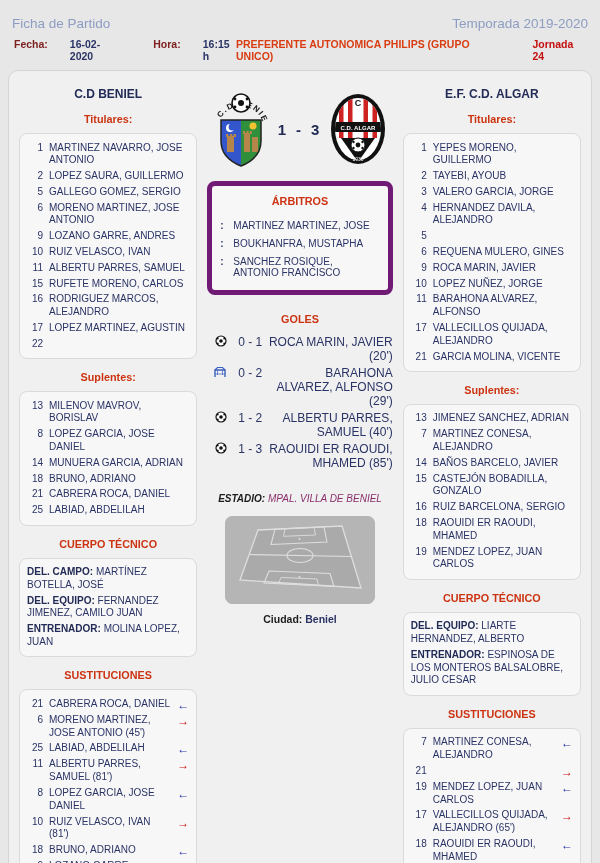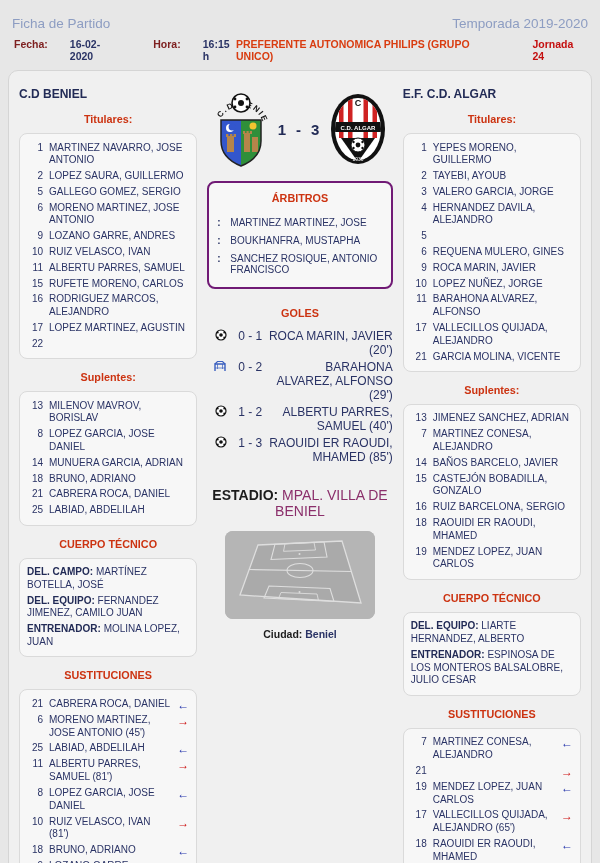--- a/index.html
+++ b/index.html
@@ -21,21 +21,21 @@
 
   
   .main {
     margin:0 8px; background:#f0f0f0; border:1px solid #d5d5d5;
     border-radius:10px; padding:8px 10px 12px 10px;
     display:flex; gap:10px; min-height:792px;
   }
   .col { flex:1; min-width:0; }
   .col-center { flex:1.04; }
 
-  .teamname { font-size:12px; font-weight:bold; color:#222b56; margin:8px 0 2px 0; }
+  .teamname { text-align:center; font-size:12px; font-weight:bold; color:#222b56; margin:8px 0 2px 0; }
   .sectitle { text-align:center; font-size:10.8px; font-weight:bold; color:#cc3311; margin:12px 0 8px 0; }
   .box {
     background:#f7f7f7; border:1px solid #dadada; border-radius:8px;
     padding:6px 7px; font-size:10px; line-height:1.28;
   }
   .row { display:flex; gap:6px; padding:1.5px 0; align-items:flex-start; }
   .num { width:16px; text-align:right; flex:none; }
   .pname { flex:1; }
 
   
@@ -43,30 +43,30 @@
   .stafflabel { font-weight:bold; color:#222b56; }
 
   
   .arrow { flex:none; margin-left:auto; font-weight:bold; font-size:12px; line-height:1; padding-top:1px; }
   .arrow.in::before  { content:"\2190"; color:#2233aa; }
   .arrow.out::before { content:"\2192"; color:#cc1111; }
 
   
   .scorerow { display:flex; justify-content:center; align-items:center; gap:9px; margin:10px 0 12px 0; }
   .score { font-size:15px; font-weight:bold; color:#222b56; letter-spacing:1px; }
-  .refbox { background:#f7f7f7; border:2px solid #701a75; border-radius:8px; padding:7px 8px 9px 8px; font-size:10px; }
+  .refbox { background:#f7f7f7; border:5px solid #701a75; border-radius:8px; padding:7px 8px 9px 8px; font-size:10px; }
   .refbox .sectitle { margin:2px 0 9px 0; }
   .refrow { display:flex; gap:7px; padding:3.5px 0; }
   .refprefix { width:6px; flex:none; font-weight:bold; }
   .goalrow { display:flex; gap:5px; padding:1.5px 0 1.5px 6px; font-size:12px; align-items:flex-start;text-align:right; }
   .goalicon { flex:none; width:14px; padding-top:0px; }
   .goalscore { flex:none; width:30px; }
   .goalname { flex:1; }
   .goles-list { margin-top:2px; }
-  .stadline { text-align:center; font-size:14px; margin-top:22px; }
+  .stadline { text-align:center; font-size:10px; margin-top:22px;font-style:italic; }
   .stadlabel { font-weight:bold; color:#1c1c1c; }
   .stadvalue { color:#8b2f6b; }
   .fieldcard {
     width:150px; height:88px; margin:12px auto 0 auto; background:#b5b5b5;
     border-radius:8px; overflow:hidden; display:flex; align-items:center; justify-content:center;
   }
   .cityline { text-align:center; font-size:10.5px; margin-top:9px; }
   .citylabel { font-weight:bold; color:#1c1c1c; }
   .cityvalue { color:#2a3365; font-weight:bold; }
   .logo { flex:none; }

